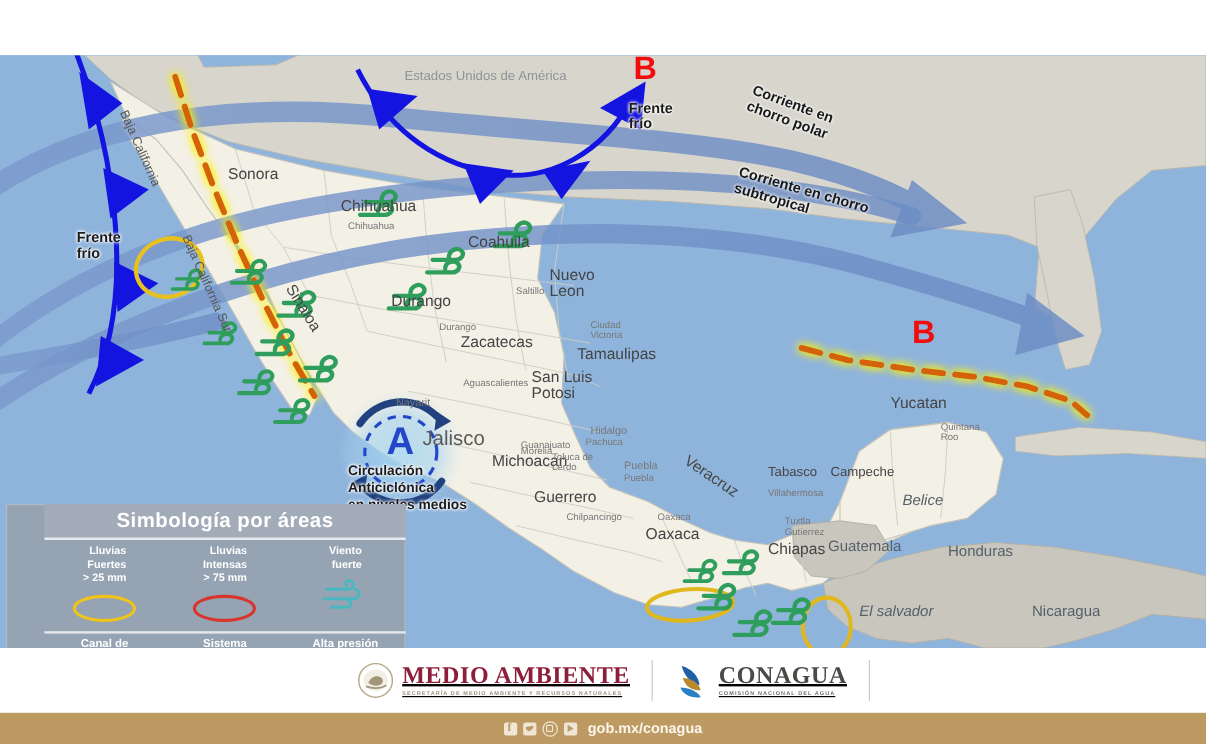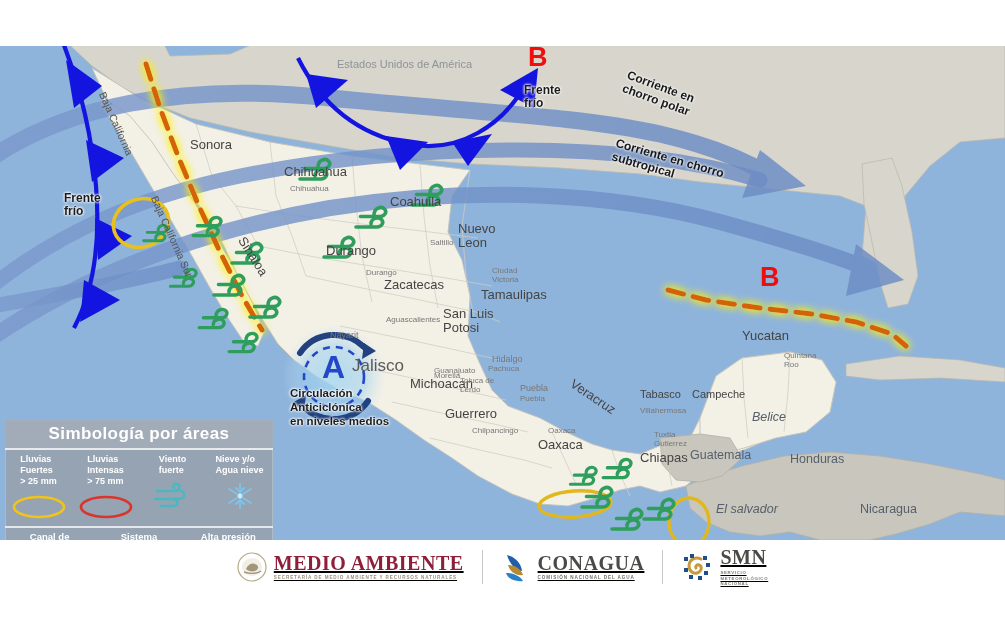--- a/index.html
+++ b/index.html
@@ -27,32 +27,32 @@
   .lbl.faint{color:#8e9398;font-size:11px;}
   .lbl.rot{transform-origin:left top;}
   .lbl.white-out{color:#1c1c1c;font-weight:bold;font-size:12px;
        text-shadow:0 0 3px #fff,0 0 3px #fff,0 0 2px #fff;}
   .lbl.jet{font-weight:bold;font-size:12px;color:#17181a;
        text-shadow:0 0 3px #ffffff,0 0 3px #ffffff;}
   .bigB{position:absolute;color:#f20d0d;font-weight:bold;font-size:27px;
         font-family:"Liberation Sans",sans-serif;line-height:1;}
 
   
-  .legend{position:absolute;left:5px;top:374px;width:268px;height:163px;
+  .legend{position:absolute;left:5px;top:374px;width:301px;height:163px;
           background:rgba(150,160,172,.88);z-index:40;
-          box-shadow:0 0 0 1px rgba(255,255,255,.25) inset;}
+          box-shadow:0 0 0 1px rgba(255,255,255,.25) inset;padding-left:32px;}
   .legend .lg-title{height:28px;background:rgba(163,172,184,.9);
           display:flex;align-items:center;justify-content:center;
           color:#fff;font-size:17px;font-weight:bold;letter-spacing:.4px;
           border-bottom:2px solid rgba(255,255,255,.75);}
   .legend .row{display:flex;}
   .legend .cell{flex:1;display:flex;flex-direction:column;align-items:center;
           padding-top:4px;}
   .legend .cap{color:#ffffff;font-size:9px;font-weight:bold;line-height:11px;
-          text-align:left;white-space:pre-line;}
+          text-align:right;white-space:pre-line;}
   .legend .sym{margin-top:3px;height:34px;display:flex;align-items:center;justify-content:center;}
   .legend .divider{height:2px;background:rgba(255,255,255,.75);margin:2px 0 0 0;}
   .legend .row2{display:flex;padding-top:3px;}
   .legend .cell2{flex:1;display:flex;flex-direction:column;align-items:center;}
   .legend .cap2{color:#ffffff;font-size:9.5px;font-weight:bold;line-height:11px;
           text-align:center;white-space:pre-line;}
 
   
   .footer{position:absolute;left:0;top:540px;width:1005px;height:54px;background:#ffffff;
           display:flex;align-items:center;justify-content:center;gap:0;z-index:60;}
@@ -357,38 +357,20 @@
           <div class="cap">Viento
 fuerte</div>
           <div class="sym">
             <svg width="40" height="28" viewBox="0 0 40 28">
               <path d="M4,9 L22,9 C27,9 28,3 24,2 C21,1 19,4 21,6" stroke="#49b8c1" stroke-width="2.4" fill="none" stroke-linecap="round"></path>
               <path d="M2,17 L26,17 C32,17 33,10 28,9" stroke="#49b8c1" stroke-width="2.4" fill="none" stroke-linecap="round"></path>
               <path d="M8,24 L20,24 C25,24 26,19 22,18" stroke="#49b8c1" stroke-width="2.4" fill="none" stroke-linecap="round"></path>
             </svg>
           </div>
         </div>
-        <div class="cell">
-          <div class="cap">Nieve y/o
-Agua nieve</div>
-          <div class="sym">
-            <svg width="34" height="30" viewBox="0 0 34 30">
-              <g stroke="#7fc4e8" stroke-width="1.8" stroke-linecap="round">
-                <line x1="17" y1="3" x2="17" y2="27"></line>
-                <line x1="6" y1="8" x2="28" y2="22"></line>
-                <line x1="6" y1="22" x2="28" y2="8"></line>
-                <line x1="13" y1="7" x2="17" y2="11"></line>
-                  <line x1="21" y1="7" x2="17" y2="11"></line>
-                <line x1="13" y1="23" x2="17" y2="19"></line>
-                  <line x1="21" y1="23" x2="17" y2="19"></line>
-              </g>
-              <circle cx="17" cy="15" r="2.4" fill="#cfe9f7"></circle>
-            </svg>
-          </div>
-        </div>
       </div>
 
       <div class="divider"></div>
 
       <div class="row2">
         <div class="cell2">
           <div class="cap2">Canal de
 baja presión</div>
 
         </div>
@@ -428,35 +410,23 @@
         <path d="M5,22 C12,22 19,25 22,30 C14,31 7,28 5,22 Z" fill="#2b7fc4"></path>
       </svg>
       <div class="logo-txt">
         <div class="logo-main cg-main">CONAGUA</div>
         <div class="cg-sub">COMISIÓN NACIONAL DEL AGUA</div>
       </div>
     </div>
 
     <div class="vbar"></div>
 
-    <div class="logo-block">
-      <svg width="32" height="32" viewBox="0 0 32 32">
-        <path d="M20,8 C14,5 8,9 8,15 C8,21 14,24 18,21 C21,19 21,15 18,14 C16,13.4 14,15 15,17" stroke="#c49a3a" stroke-width="3" fill="none" stroke-linecap="round"></path>
-        <rect x="3" y="6" width="4" height="4" fill="#1f4e8c"></rect>
-        <rect x="9" y="3" width="4" height="4" fill="#1f4e8c"></rect>
-        <rect x="22" y="5" width="4" height="4" fill="#1f4e8c"></rect>
-        <rect x="25" y="12" width="4" height="4" fill="#1f4e8c"></rect>
-        <rect x="3" y="17" width="4" height="4" fill="#1f4e8c"></rect>
-        <rect x="8" y="24" width="4" height="4" fill="#1f4e8c"></rect>
-        <rect x="17" y="25" width="4" height="4" fill="#1f4e8c"></rect>
-        <rect x="23" y="20" width="4" height="4" fill="#1f4e8c"></rect>
-      </svg>
-      <div class="logo-txt">
-        <div class="logo-main smn-main">SMN</div>
-        <div class="smn-sub">SERVICIO
-METEOROLÓGICO
-NACIONAL</div>
-      </div>
-    </div>
   </div>
 
+  <div class="socialbar">
+    <span class="sico sico-f"></span>
+    <span class="sico sico-t"></span>
+    <span class="sico circle sico-i"></span>
+    <span class="sico sico-y"></span>
+    <span class="sitetxt">gob.mx/conagua</span>
+  </div>
 
 </div>
 
 </body></html>

